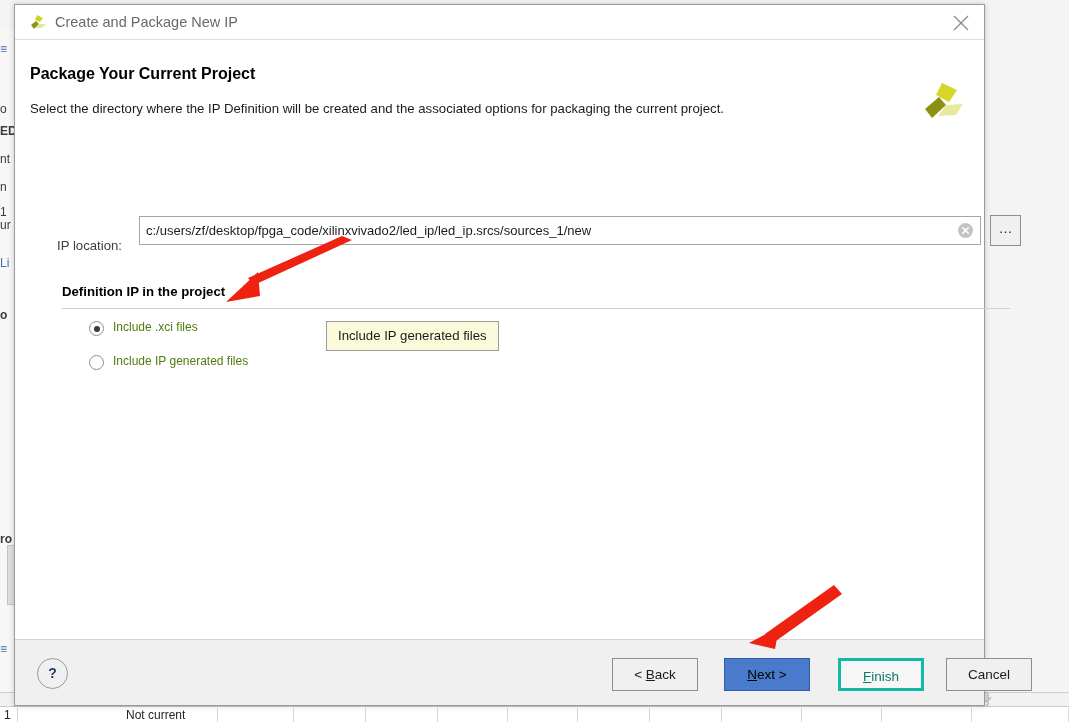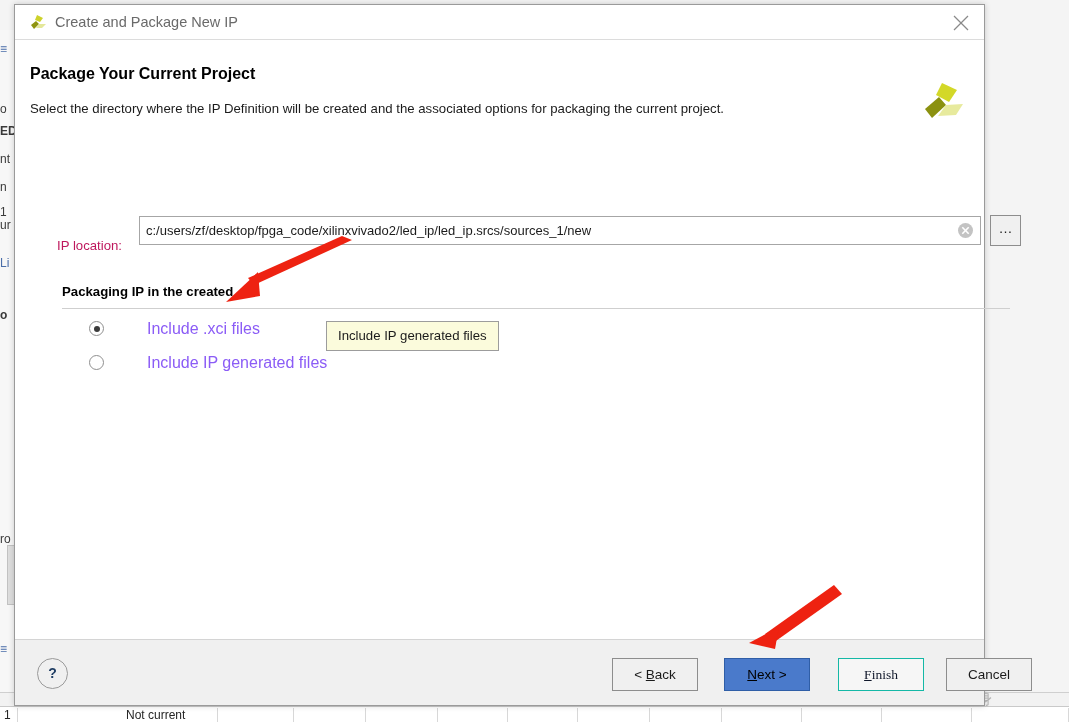--- a/index.html
+++ b/index.html
@@ -96,21 +96,21 @@
     white-space: nowrap;
   }
   #brand-logo {
     position: absolute; right: 20px; top: 40px;
     width: 46px; height: 46px;
   }
 
   
   #iploc-label {
     position: absolute; left: 42px; top: 198px;
-    font-size: 13.2px; color: #be185d;
+    font-size: 13.2px; color: #404040;
   }
   #iploc-field {
     position: absolute; left: 124px; top: 176px;
     width: 842px; height: 29px;
     background: #ffffff;
     border: 1px solid #a6a6a6;
   }
   #iploc-input {
     position: absolute; left: 0; top: 0; width: 800px; height: 27px;
     border: 0; outline: 0;
@@ -157,23 +157,22 @@
     border: 1px solid #8f8f8f;
   }
   .radio-dot.checked::after {
     content: "";
     position: absolute; left: 3.5px; top: 3.5px;
     width: 6px; height: 6px; border-radius: 50%;
     background: #3b3b3b;
   }
   .radio-label {
     position: absolute; left: 24px; top: 1px;
-    font-size: 16px; color: #8b5cf6;
-    white-space: nowrap;
-    margin-left: 34px;
+    font-size: 12px; color: #4d7c0f;
+    white-space: nowrap;
   }
 
   
   #tooltip {
     position: absolute; left: 311px; top: 281px;
     padding: 6px 11px 7px 11px;
     background: #fbfbdc;
     border: 1px solid #9c9c9c;
     font-size: 13.2px; color: #1b1b1b;
     white-space: nowrap;
@@ -198,21 +197,21 @@
     width: 86px; height: 33px;
     background: #f0f0f0;
     border: 1px solid #8d8d8d;
     font-size: 13.5px; color: #1b1b1b;
     text-align: center; line-height: 31px;
     cursor: default;
   }
   #btn-back   { left: 597px; }
   #btn-next   { left: 709px; width: 86px;
                 background: #4a7acb; border: 1px solid #2f5ea7; color: #000000; }
-  #btn-finish { left: 823px; color: #0f172a; border: 1px solid #14b8a6; background: #f6f6f6; font-family: Liberation Serif, serif; }
+  #btn-finish { left: 823px; color: #0f766e; border: 3px solid #14b8a6; background: #f6f6f6; }
   #btn-cancel { left: 931px; }
   .mn { text-decoration: underline; }
 
   
   .arrow { position: absolute; pointer-events: none; }
   #arrow-1 { left: 220px; top: 230px; }
   #arrow-2 { left: 735px; top: 583px; }
 
   #watermark {
     position: absolute; left: 810px; top: 690px;
@@ -228,21 +227,21 @@
   <div id="bg-left-strip">
       <div class="bg-frag blue" style="top: 12px;">≡</div>
       <div class="bg-frag" style="top: 72px;">o</div>
       <div class="bg-frag bold" style="top: 94px;">ED</div>
       <div class="bg-frag" style="top: 122px;">nt</div>
       <div class="bg-frag" style="top: 150px;">n</div>
       <div class="bg-frag" style="top: 175px;">1</div>
       <div class="bg-frag" style="top: 188px;">ur</div>
       <div class="bg-frag blue" style="top: 226px;">Li</div>
       <div class="bg-frag bold" style="top: 278px;">o</div>
-      <div class="bg-frag" style="top: 502px;">ro</div>
+      <div class="bg-frag" style="top: 502px; font-weight: bold;">ro</div>
       <div class="bg-frag blue" style="top: 612px;">≡</div>
       <div class="bg-frag" style="top: 678px;">1</div>
     </div>
 
   <div id="bg-scroll-track"></div>
 
   <div id="bg-strip-row"></div>
 
   <div id="bg-bottom-table">
       <div class="cell" style="left: 0px; width: 18px;">1</div>
@@ -302,21 +301,21 @@
       <span id="iploc-clear">
         <svg width="17" height="17" viewBox="0 0 17 17">
           <circle cx="8.5" cy="8.5" r="7.5" fill="#c3c3c3"></circle>
           <line x1="5.3" y1="5.3" x2="11.7" y2="11.7" stroke="#ffffff" stroke-width="1.6"></line>
           <line x1="11.7" y1="5.3" x2="5.3" y2="11.7" stroke="#ffffff" stroke-width="1.6"></line>
         </svg>
       </span>
     </div>
     <div id="iploc-browse">…</div>
 
-    <div id="group-title">Packaging IP in the created</div>
+    <div id="group-title">Definition IP in the project</div>
     <div id="group-rule"></div>
 
     <div class="radio-row" id="radio-xci">
       <span class="radio-dot checked"></span>
       <span class="radio-label">Include .xci files</span>
     </div>
 
     <div class="radio-row" id="radio-gen">
       <span class="radio-dot"></span>
       <span class="radio-label">Include IP generated files</span>

